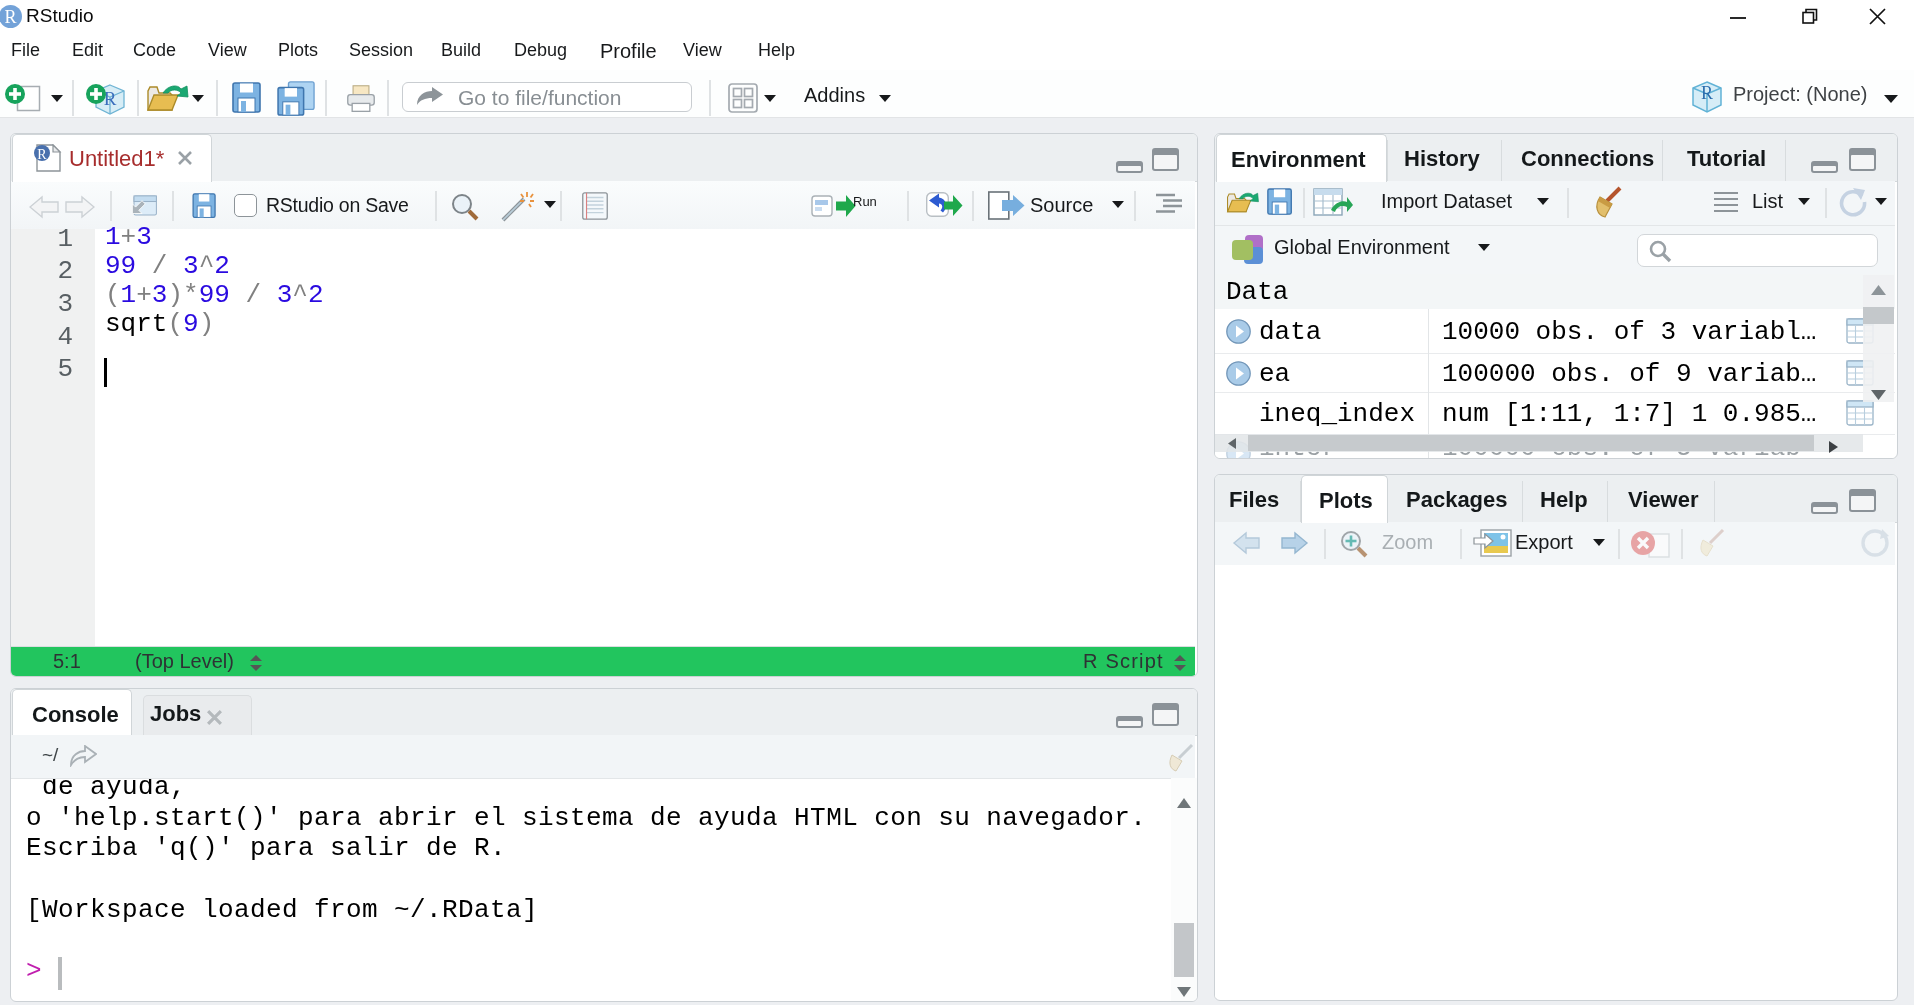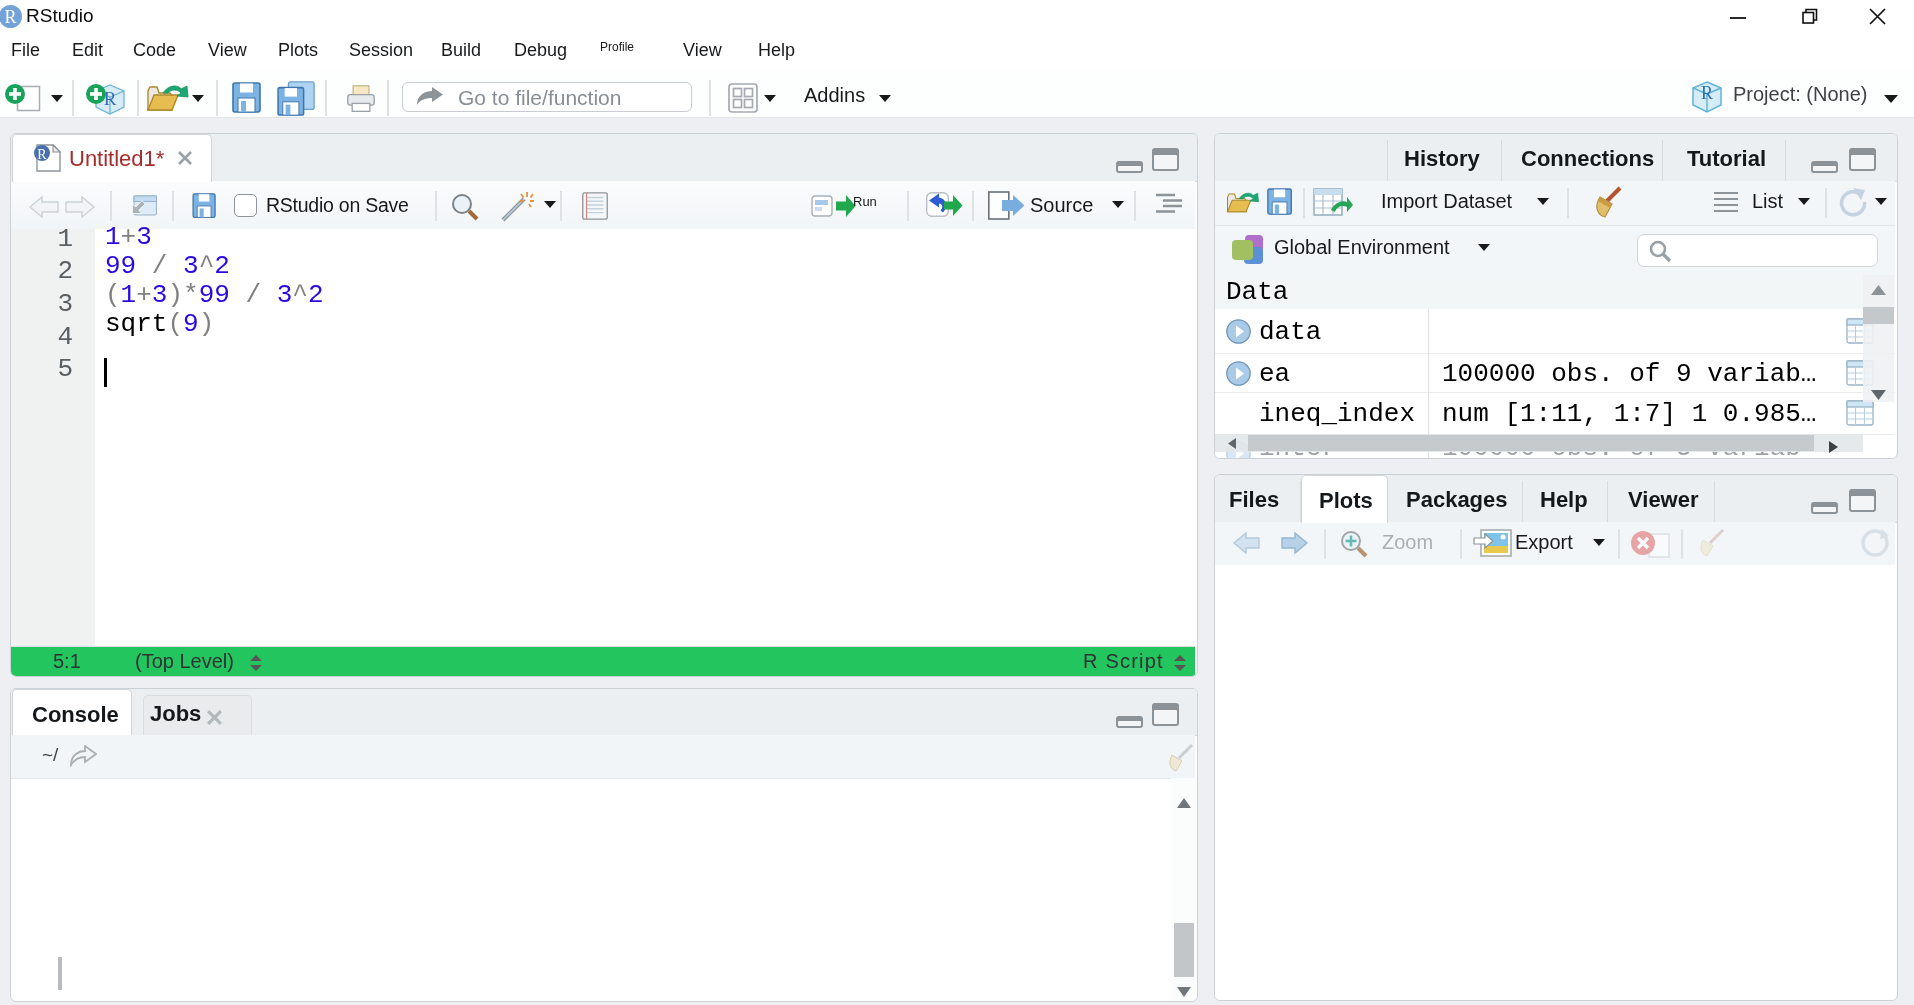--- a/index.html
+++ b/index.html
@@ -39,21 +39,21 @@
 
 <div class="abs" style="left:0;top:32px;width:1914px;height:38px;background:#fff">
   <div class="abs uit" style="left:11px;top:8px;font-size:18px">File</div>
   <div class="abs uit" style="left:72px;top:8px;font-size:18px">Edit</div>
   <div class="abs uit" style="left:133px;top:8px;font-size:18px">Code</div>
   <div class="abs uit" style="left:208px;top:8px;font-size:18px">View</div>
   <div class="abs uit" style="left:278px;top:8px;font-size:18px">Plots</div>
   <div class="abs uit" style="left:349px;top:8px;font-size:18px">Session</div>
   <div class="abs uit" style="left:441px;top:8px;font-size:18px">Build</div>
   <div class="abs uit" style="left:514px;top:8px;font-size:18px">Debug</div>
-  <div class="abs uit" style="left:600px;top:8px;font-size:12px">Profile</div>
+  <div class="abs uit" style="left:600px;top:8px;font-size:20px">Profile</div>
   <div class="abs uit" style="left:683px;top:8px;font-size:18px">View</div>
   <div class="abs uit" style="left:758px;top:8px;font-size:18px">Help</div>
 </div>
 
 <div class="abs" style="left:0;top:70px;width:1914px;height:47px;background:#fdfefe;border-bottom:1px solid #e2e4e6">
 
   <svg class="abs" style="left:5px;top:13px" width="36" height="30" viewBox="0 0 36 30">
     <rect x="12.5" y="3.5" width="22" height="24" fill="#fff" stroke="#a7adb2" stroke-width="1.5"></rect>
     <circle cx="10" cy="11" r="10" fill="#17a35c"></circle>
     <rect x="4" y="9.2" width="12" height="3.6" fill="#fff"></rect>
@@ -271,20 +271,27 @@
     <div class="abs" style="left:1072px;top:3px;font-size:20px;color:#2e3234;letter-spacing:1.2px">R Script</div>
     <svg class="abs" style="left:1162px;top:7px" width="14" height="18" viewBox="0 0 14 18">
       <path d="M7 1 L13 7 L1 7 Z" fill="#555"></path>
         <path d="M7 17 L13 11 L1 11 Z" fill="#555"></path>
     </svg>
   </div>
 </div>
 
 <div class="pane" id="console" style="left:10px;top:688px;width:1186px;height:312px">
 
+  <div class="abs mono" style="left:15px;top:83px;line-height:30.7px;letter-spacing:0.4px;z-index:1"> de ayuda,
+o 'help.start()' para abrir el sistema de ayuda HTML con su navegador.
+Escriba 'q()' para salir de R.
+
+[Workspace loaded from ~/.RData]
+
+<span style="color:#c01eae">&gt;</span> </div>
   <div class="abs" style="left:47px;top:268px;width:3.5px;height:33px;background:#b9bcbe;z-index:1"></div>
   <div class="tabstrip" style="height:46px;z-index:2"></div>
   <div class="abs" style="left:132px;top:6px;width:107px;height:40px;background:#e9ebed;border:1px solid #dadddf;border-bottom:none;border-radius:5px 5px 0 0;z-index:2"></div>
   <div class="atab" style="left:1px;width:118px;height:46px">
     <div class="abs tabtxt" style="left:19px">Console</div>
   </div>
   <div class="abs" style="left:139px;top:12px;font-size:22px;font-weight:bold;color:#14181a;z-index:3">Jobs</div>
   <svg class="abs" style="left:195px;top:20px;z-index:3" width="17" height="17" viewBox="0 0 16 16">
     <path d="M2 2 L14 14 M14 2 L2 14" stroke="#b4b9bc" stroke-width="3"></path>
   </svg>
@@ -308,20 +315,23 @@
       </svg>
     <div class="abs" style="left:3px;top:145px;width:20px;height:54px;background:#c3c6c9"></div>
     <svg class="abs" style="left:5px;top:208px" width="16" height="12" viewBox="0 0 16 12">
         <path d="M8 11 L15 1 L1 1 Z" fill="#6f7679"></path>
       </svg>
   </div>
 </div>
 
 <div class="pane" id="env" style="left:1214px;top:133px;width:682px;height:324px">
   <div class="tabstrip"></div>
+  <div class="atab" style="left:1px;width:169px">
+    <div class="abs tabtxt" style="left:14px">Environment</div>
+  </div>
   <div class="abs itabtxt" style="left:189px">History</div>
   <div class="tdiv" style="left:172px"></div>
   <div class="tdiv" style="left:286px"></div>
   <div class="abs itabtxt" style="left:306px">Connections</div>
   <div class="tdiv" style="left:447px"></div>
   <div class="abs itabtxt" style="left:472px">Tutorial</div>
   <div class="tdiv" style="left:570px"></div>
   <div class="minb" style="left:596px;top:27px"></div>
   <div class="maxb" style="left:634px;top:14px"></div>
 
@@ -395,20 +405,21 @@
     <div class="abs mono" style="left:11px;top:3px">Data</div>
   </div>
 
   <div class="abs" style="left:0;top:175px;width:680px;height:149px;background:#fff">
 
     <svg class="abs" style="left:11px;top:10px" width="25" height="25" viewBox="0 0 25 25">
       <circle cx="12.5" cy="12.5" r="11.7" fill="#a9cbe8" stroke="#7296b8" stroke-width="1.3"></circle>
       <path d="M10 6.5 L18 12.5 L10 18.5 Z" fill="#fff"></path>
     </svg>
     <div class="abs mono" style="left:44px;top:8px">data</div>
+    <div class="abs mono" style="left:227px;top:8px">10000 obs. of 3 variabl…</div>
     <div class="abs" style="left:0;top:44px;width:680px;height:1px;background:#e9ebed"></div>
 
     <svg class="abs" style="left:11px;top:52px" width="25" height="25" viewBox="0 0 25 25">
       <circle cx="12.5" cy="12.5" r="11.7" fill="#a9cbe8" stroke="#7296b8" stroke-width="1.3"></circle>
       <path d="M10 6.5 L18 12.5 L10 18.5 Z" fill="#fff"></path>
     </svg>
     <div class="abs mono" style="left:44px;top:50px">ea</div>
     <div class="abs mono" style="left:227px;top:50px">100000 obs. of 9 variab…</div>
     <div class="abs" style="left:0;top:83px;width:680px;height:1px;background:#e9ebed"></div>
 

